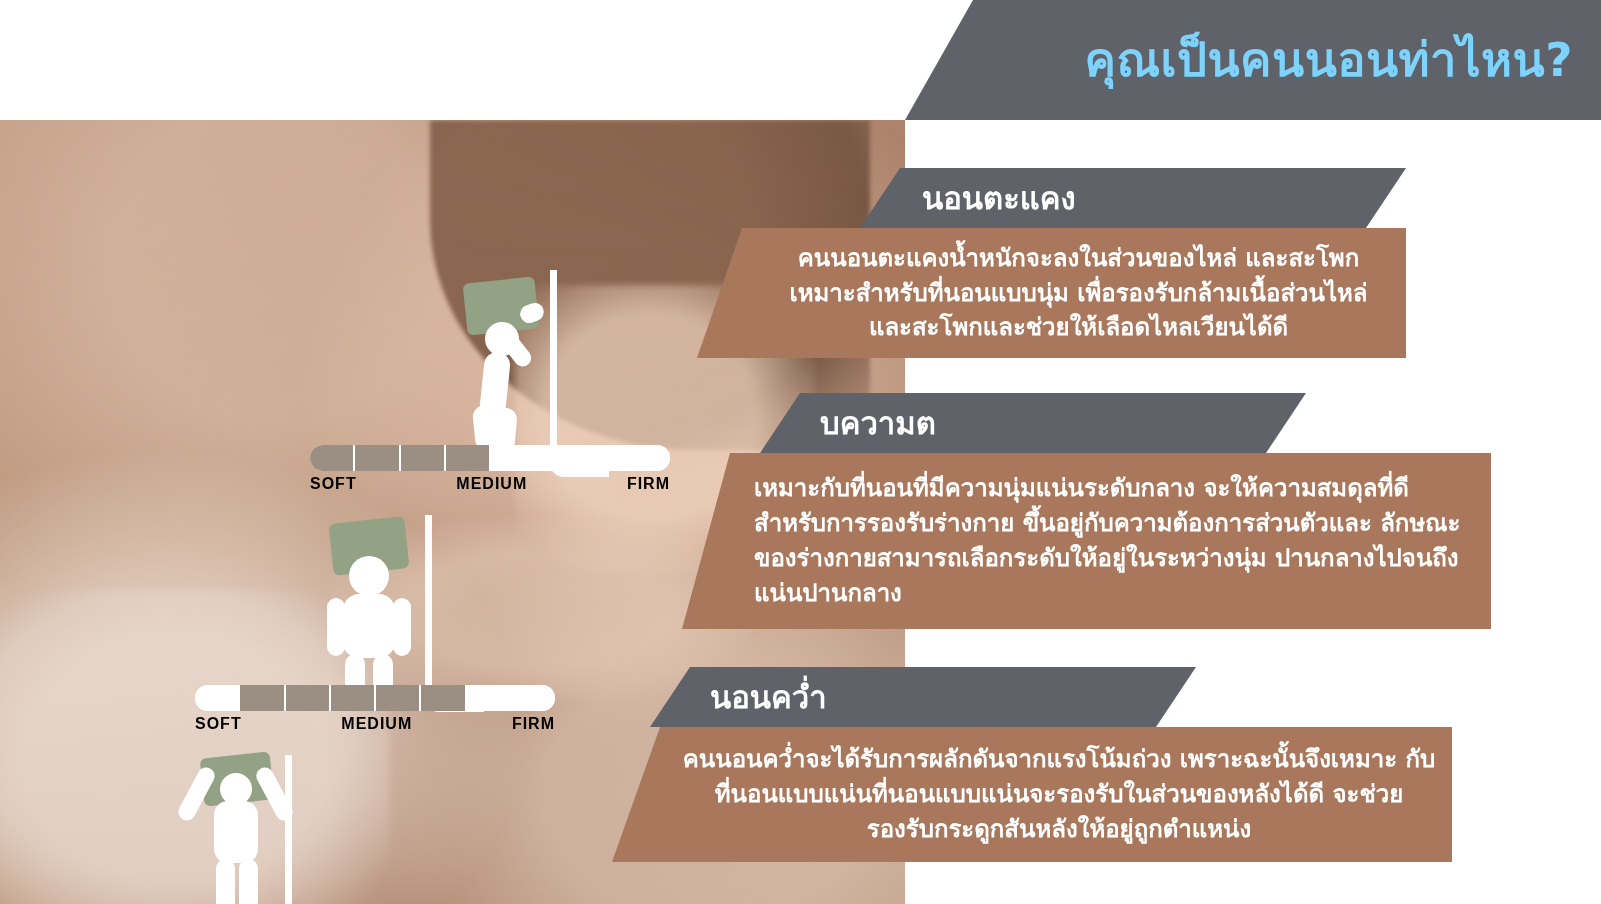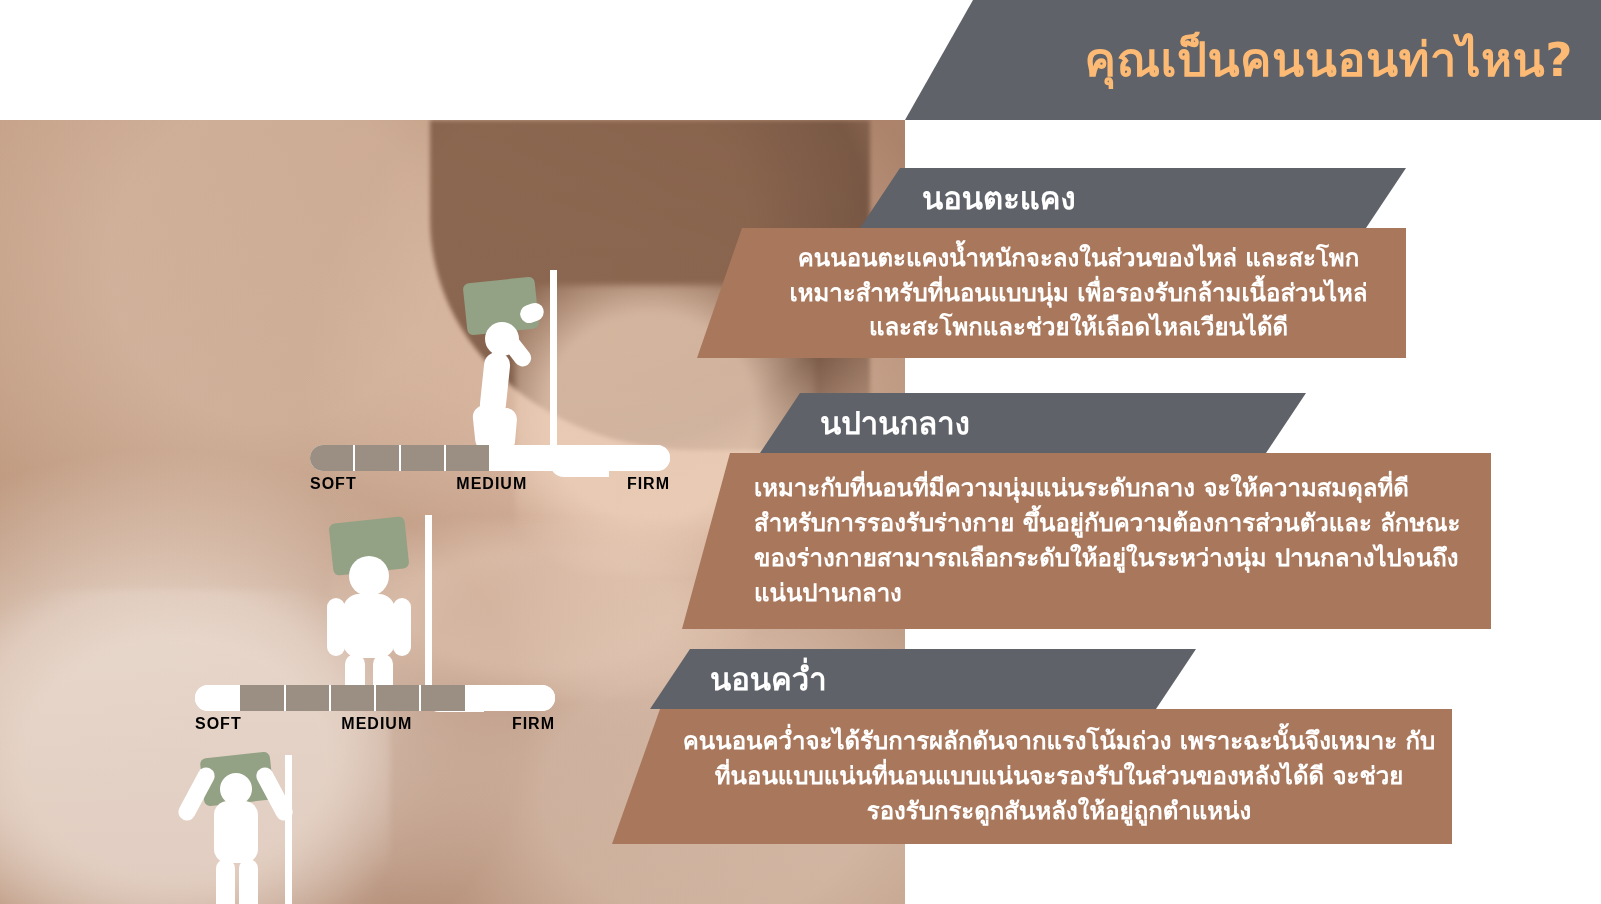--- a/index.html
+++ b/index.html
@@ -15,21 +15,21 @@
   
   .header-band{
     position:absolute;
     left:905px;top:0;width:696px;height:120px;
     background:#5f6268;
     clip-path:polygon(68px 0,696px 0,696px 120px,0 120px);
     display:flex;align-items:center;justify-content:flex-end;
     box-sizing:border-box;padding-right:28px;
   }
   .header-title{
-    color:#fdba74;
+    color:#7dd3fc;
     font-size:47px;
     font-weight:bold;
     letter-spacing:.5px;
     line-height:1.1;
     white-space:nowrap;
   }
 
   
   .photo-panel{
     position:absolute;left:0;top:120px;width:905px;height:784px;
@@ -121,21 +121,21 @@
     padding-left:60px;
   }
   #sec2 .sec-body{
     width:809px;margin-left:70px;height:176px;
     clip-path:polygon(48px 0,809px 0,809px 176px,0 176px);
     padding:6px 16px 6px 72px;
   }
   #sec2 .sec-body p{text-align:left;}
 
   
-  #sec3{top:529px;}
+  #sec3{top:547px;}
   #sec3 .sec-title-band{
     width:546px;margin-left:38px;
     clip-path:polygon(40px 0,546px 0,506px 60px,0 60px);
     padding-left:60px;
   }
   #sec3 .sec-body{
     width:840px;margin-left:0px;height:135px;
     clip-path:polygon(48px 0,840px 0,840px 135px,0 135px);
     padding:6px 16px 6px 70px;
   }
@@ -301,21 +301,21 @@
       <div class="sec-title-band">
         <span class="sec-title">นอนตะแคง</span>
       </div>
       <div class="sec-body">
         <p>คนนอนตะแคงน้ำหนักจะลงในส่วนของไหล่ และสะโพก เหมาะสำหรับที่นอนแบบนุ่ม เพื่อรองรับกล้ามเนื้อส่วนไหล่ และสะโพกและช่วยให้เลือดไหลเวียนได้ดี</p>
       </div>
     </div>
 
     <div class="section" id="sec2">
       <div class="sec-title-band">
-        <span class="sec-title">นปานกลาง</span>
+        <span class="sec-title">บความต</span>
       </div>
       <div class="sec-body">
         <p>เหมาะกับที่นอนที่มีความนุ่มแน่นระดับกลาง จะให้ความสมดุลที่ดี สำหรับการรองรับร่างกาย ขึ้นอยู่กับความต้องการส่วนตัวและ ลักษณะของร่างกายสามารถเลือกระดับให้อยู่ในระหว่างนุ่ม ปานกลางไปจนถึงแน่นปานกลาง</p>
       </div>
     </div>
 
     <div class="section" id="sec3">
       <div class="sec-title-band">
         <span class="sec-title">นอนคว่ำ</span>
       </div>

